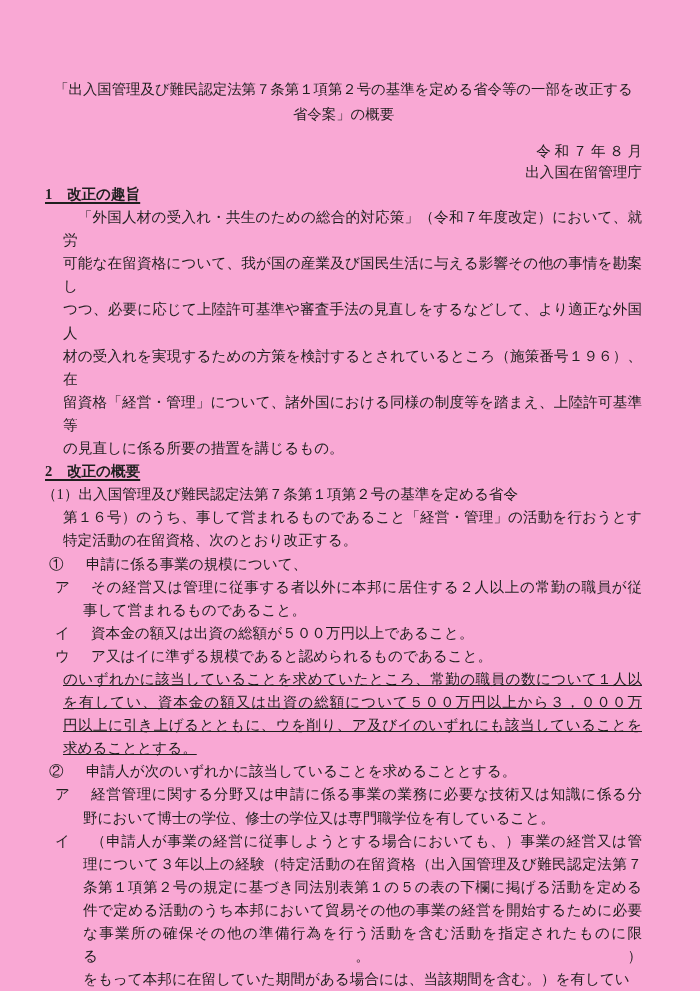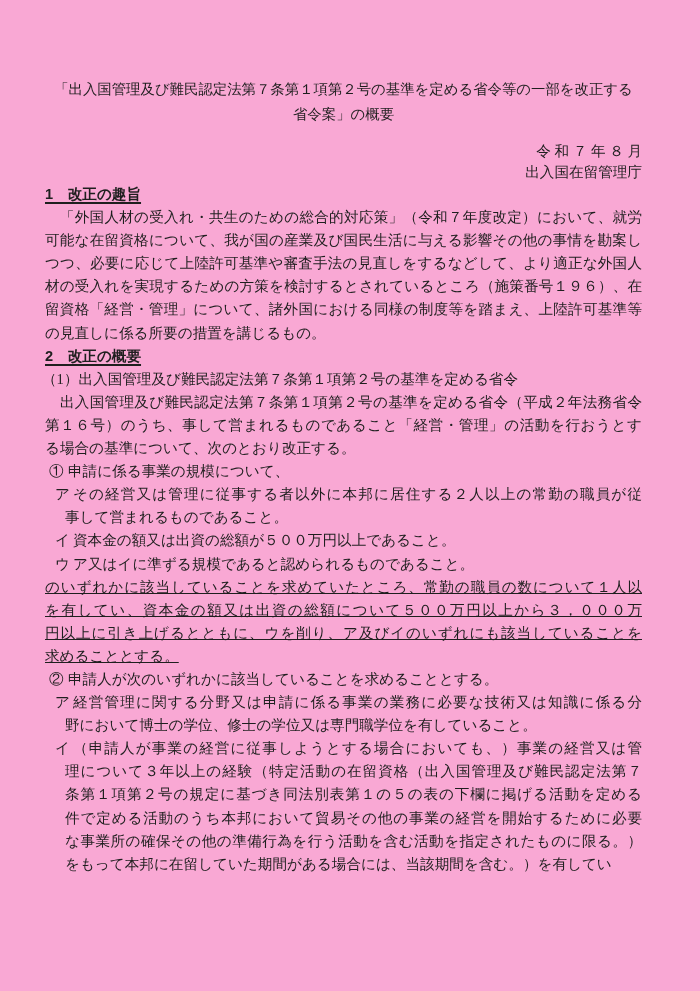--- a/index.html
+++ b/index.html
@@ -22,29 +22,29 @@
     font-size: 14.4px;
     line-height: 25px;
   }
   .issued {
     margin-top: 14px;
     text-align: right;
     line-height: 21px;
   }
   .body-flow { margin-top: 0; }
   .sec-heading {
-    font-family: Liberation Sans, sans-serif;
+    font-family: Liberation Serif, serif;
     font-weight: bold;
     text-decoration: underline;
     text-underline-offset: 3px;
     text-decoration-thickness: 1.5px;
   }
   .sub-heading { margin-left: -3px; }
   
-  .lines .jline { text-align: justify; text-align-last: justify; }
+  .lines .jline { text-align: justify; text-align-last: justify; margin-left: 18px; }
   .lines .jline:last-child { text-align: left; text-align-last: left; }
   .item-circ { position: relative; padding-left: 23px; }
   .item-circ > .marker { position: absolute; left: 4px; top: 0; }
   .item-kana { position: relative; padding-left: 20px; }
   .item-kana > .marker { position: absolute; left: 10px; top: 0; }
   .item-kana .jline:first-child { text-indent: 8px; }
   .item-note { padding-left: 0; text-decoration: underline; }
 </style>
 </head>
 <body>
@@ -72,23 +72,22 @@
         <div class="jline">材の受入れを実現するための方策を検討するとされているところ（施策番号１９６）、在</div>
         <div class="jline">留資格「経営・管理」について、諸外国における同様の制度等を踏まえ、上陸許可基準等</div>
         <div class="jline">の見直しに係る所要の措置を講じるもの。</div>
       </div>
 
     <div class="sec-heading">2　改正の概要</div>
 
     <div class="sub-heading">（1）出入国管理及び難民認定法第７条第１項第２号の基準を定める省令</div>
 
     <div class="lines">
-        <div class="jline">　出入国管理及び難民認定法第７条第１項第２号の基準を定める省令（平成２年法務省令</div>
         <div class="jline">第１６号）のうち、事して営まれるものであること「経営・管理」の活動を行おうとす</div>
-        <div class="jline">る場合の基準について、次のとおり改正する。</div>
+        <div class="jline">特定活動の在留資格、次のとおり改正する。</div>
       </div>
 
     <div class="item-circ lines">
       <span class="marker">①</span>
       <div>
           <div class="jline">申請に係る事業の規模について、</div>
         </div>
     </div>
 
     <div class="item-kana lines">

